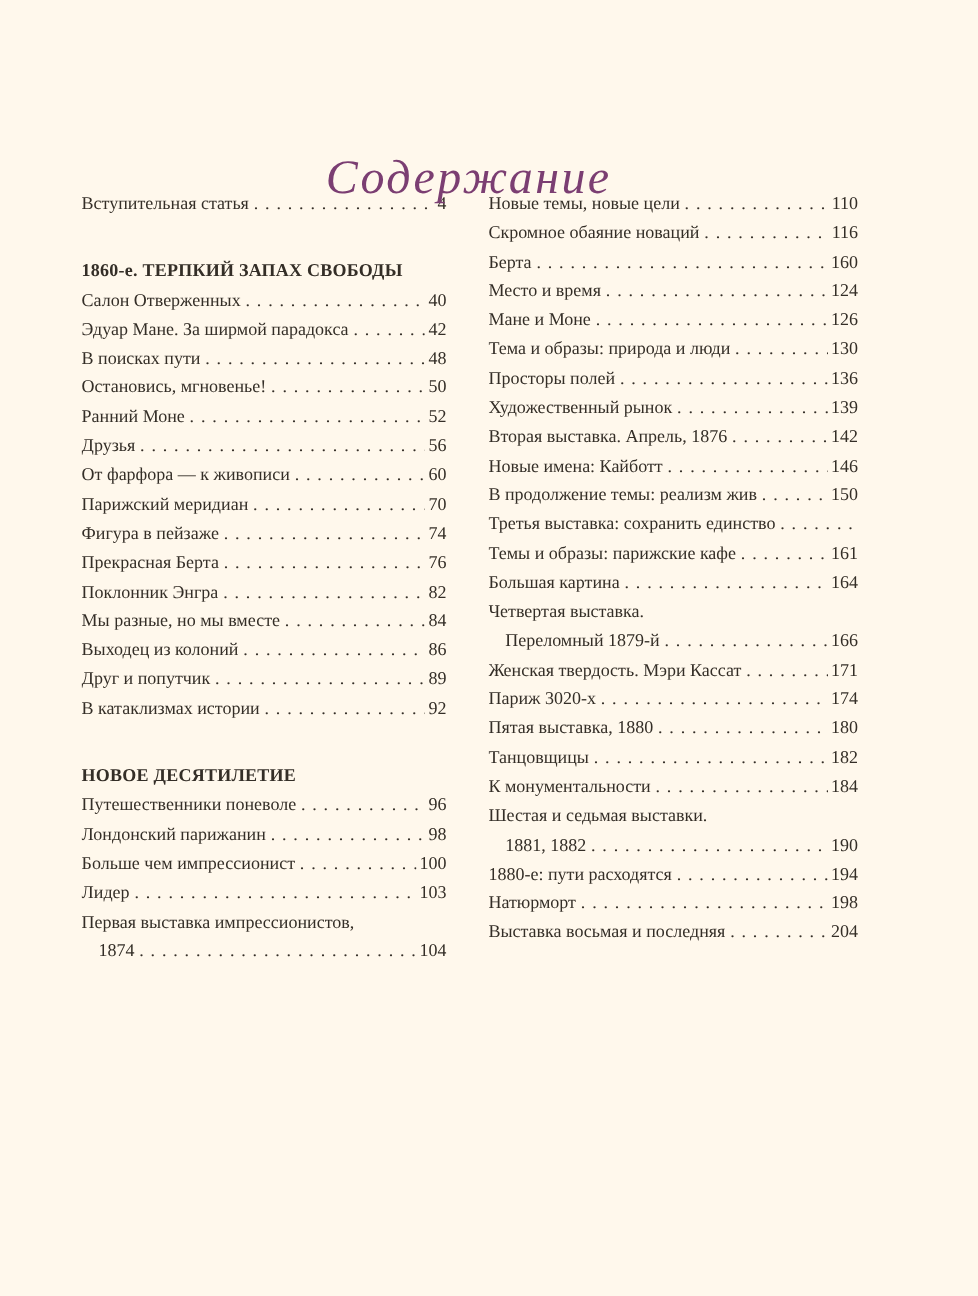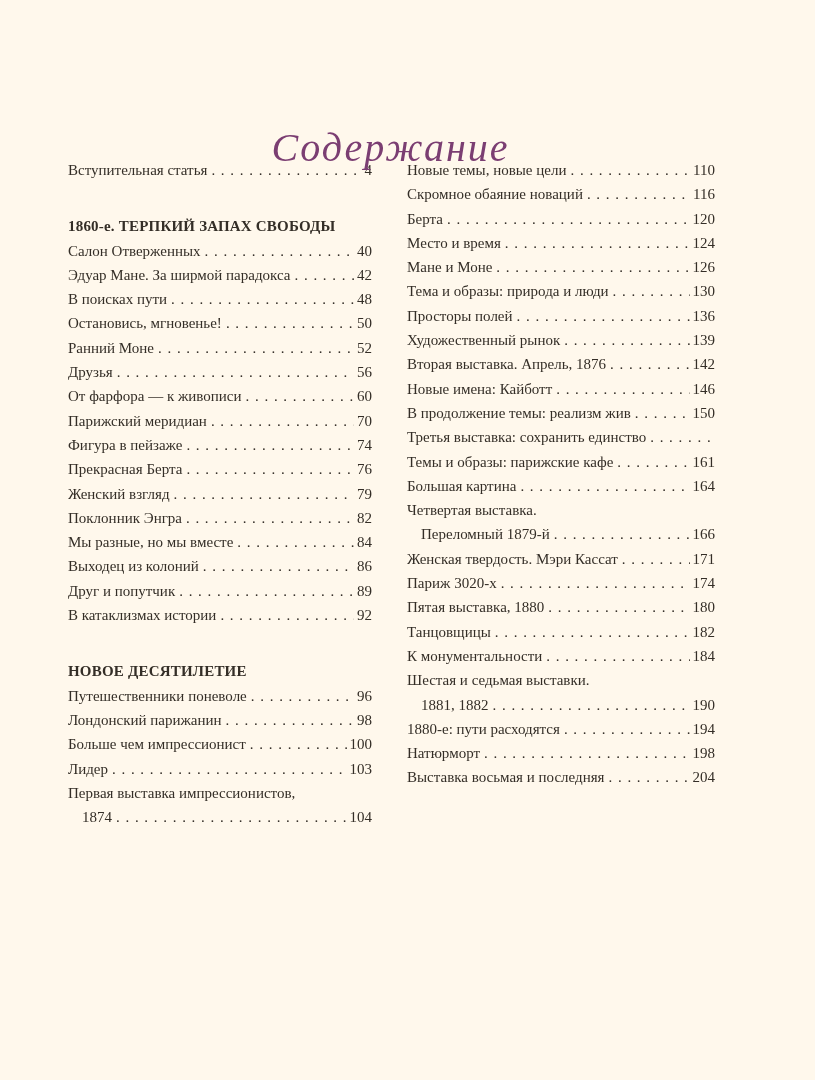--- a/index.html
+++ b/index.html
@@ -123,25 +123,20 @@
           <span class="label">Фигура в пейзаже</span>
           <span class="leader"></span>
           <span class="pagenum">74</span>
         </div>
         <div class="row entry">
           <span class="label">Прекрасная Берта</span>
           <span class="leader"></span>
           <span class="pagenum">76</span>
         </div>
         <div class="row entry">
-          <span class="label">Женский взгляд</span>
-          <span class="leader"></span>
-          <span class="pagenum">79</span>
-        </div>
-        <div class="row entry">
           <span class="label">Поклонник Энгра</span>
           <span class="leader"></span>
           <span class="pagenum">82</span>
         </div>
         <div class="row entry">
           <span class="label">Мы разные, но мы вместе</span>
           <span class="leader"></span>
           <span class="pagenum">84</span>
         </div>
         <div class="row entry">
@@ -198,21 +193,21 @@
           <span class="pagenum">110</span>
         </div>
         <div class="row entry">
           <span class="label">Скромное обаяние новаций</span>
           <span class="leader"></span>
           <span class="pagenum">116</span>
         </div>
         <div class="row entry">
           <span class="label">Берта</span>
           <span class="leader"></span>
-          <span class="pagenum">120</span>
+          <span class="pagenum">160</span>
         </div>
         <div class="row entry">
           <span class="label">Место и время</span>
           <span class="leader"></span>
           <span class="pagenum">124</span>
         </div>
         <div class="row entry">
           <span class="label">Мане и Моне</span>
           <span class="leader"></span>
           <span class="pagenum">126</span>

